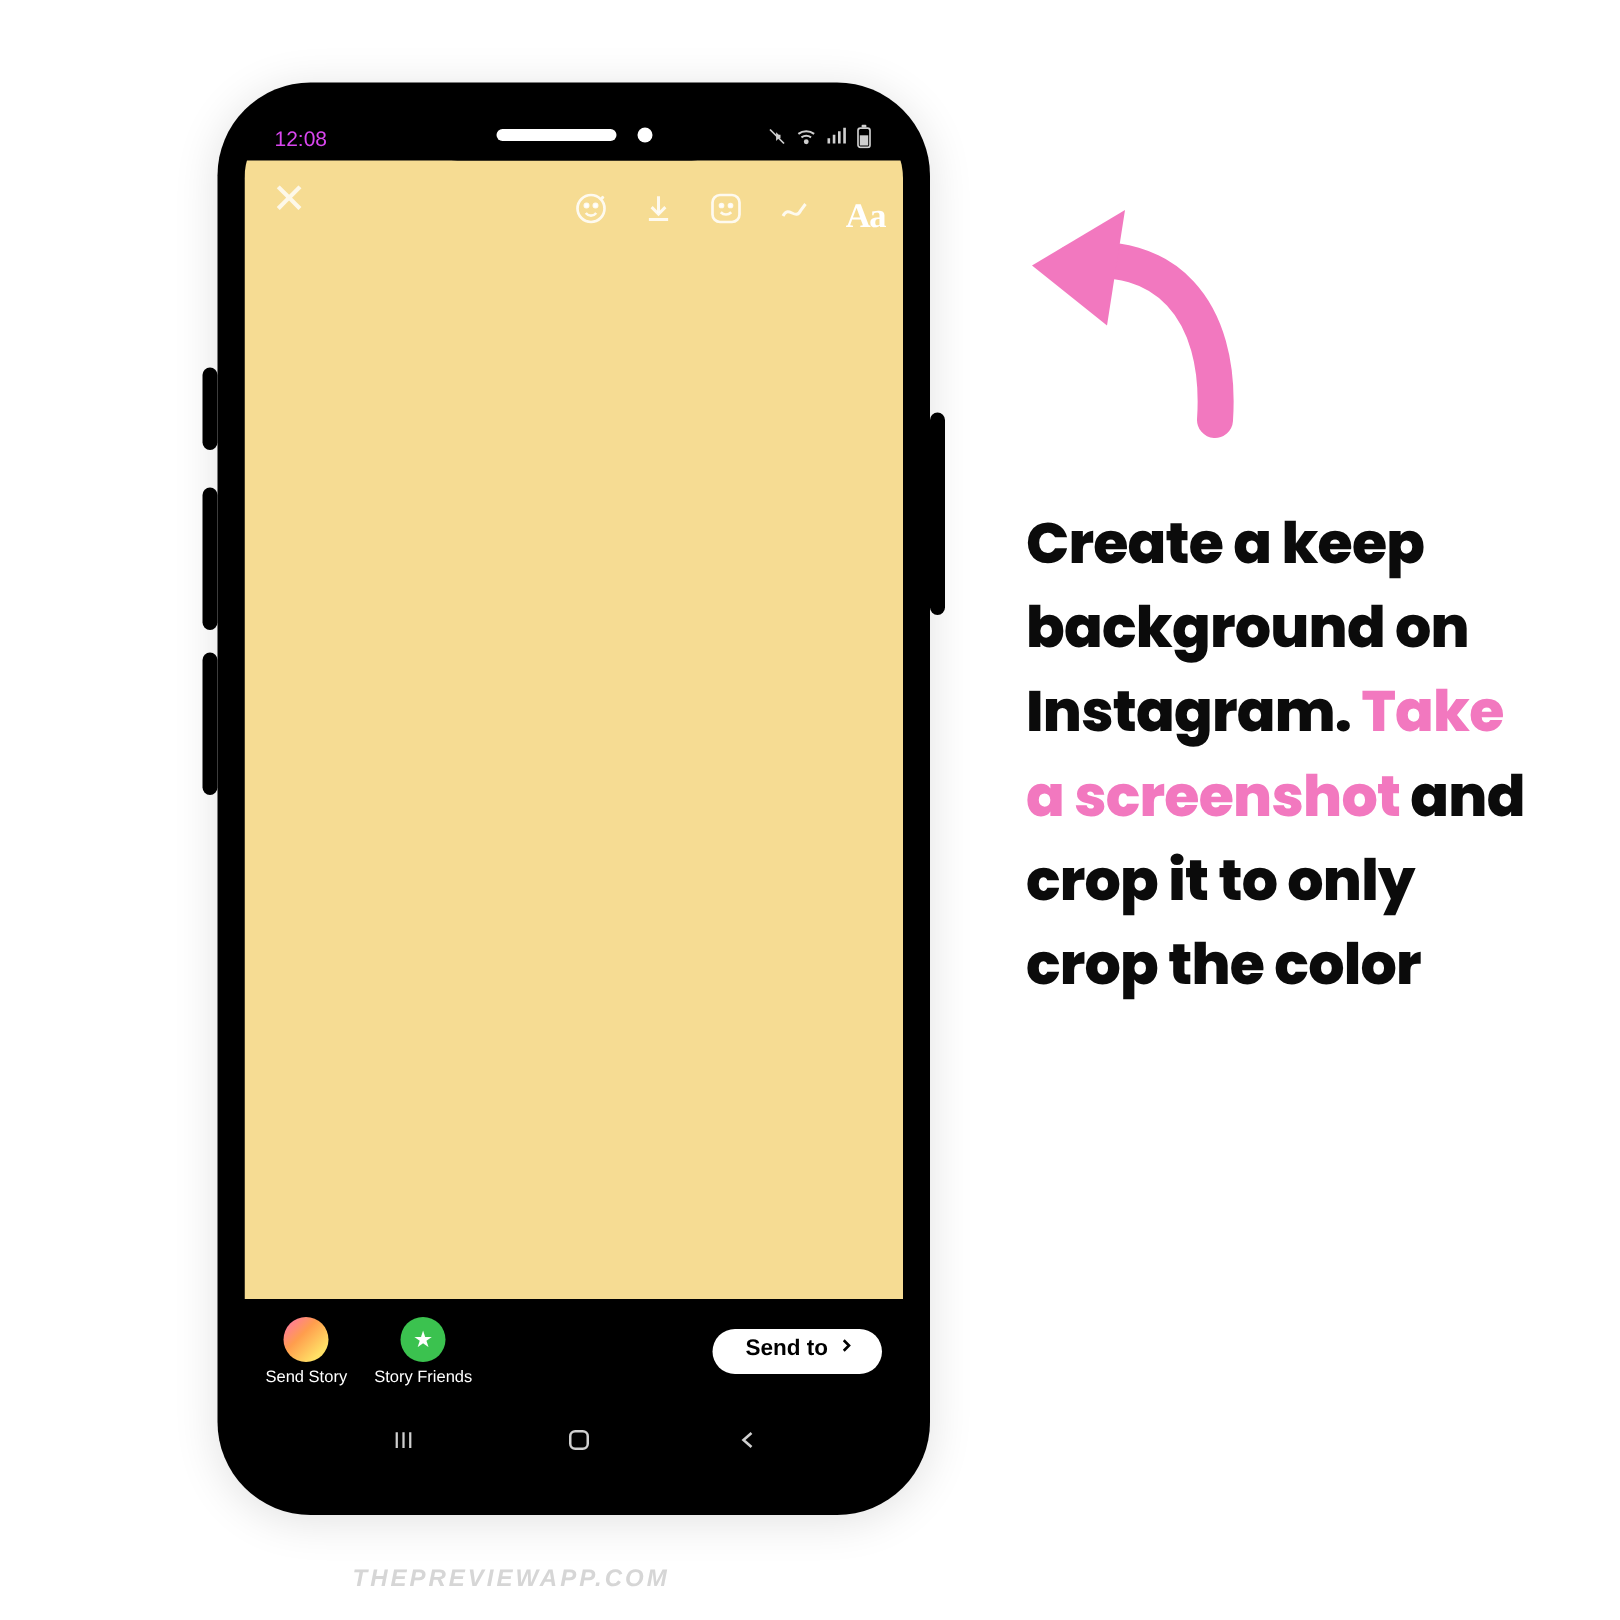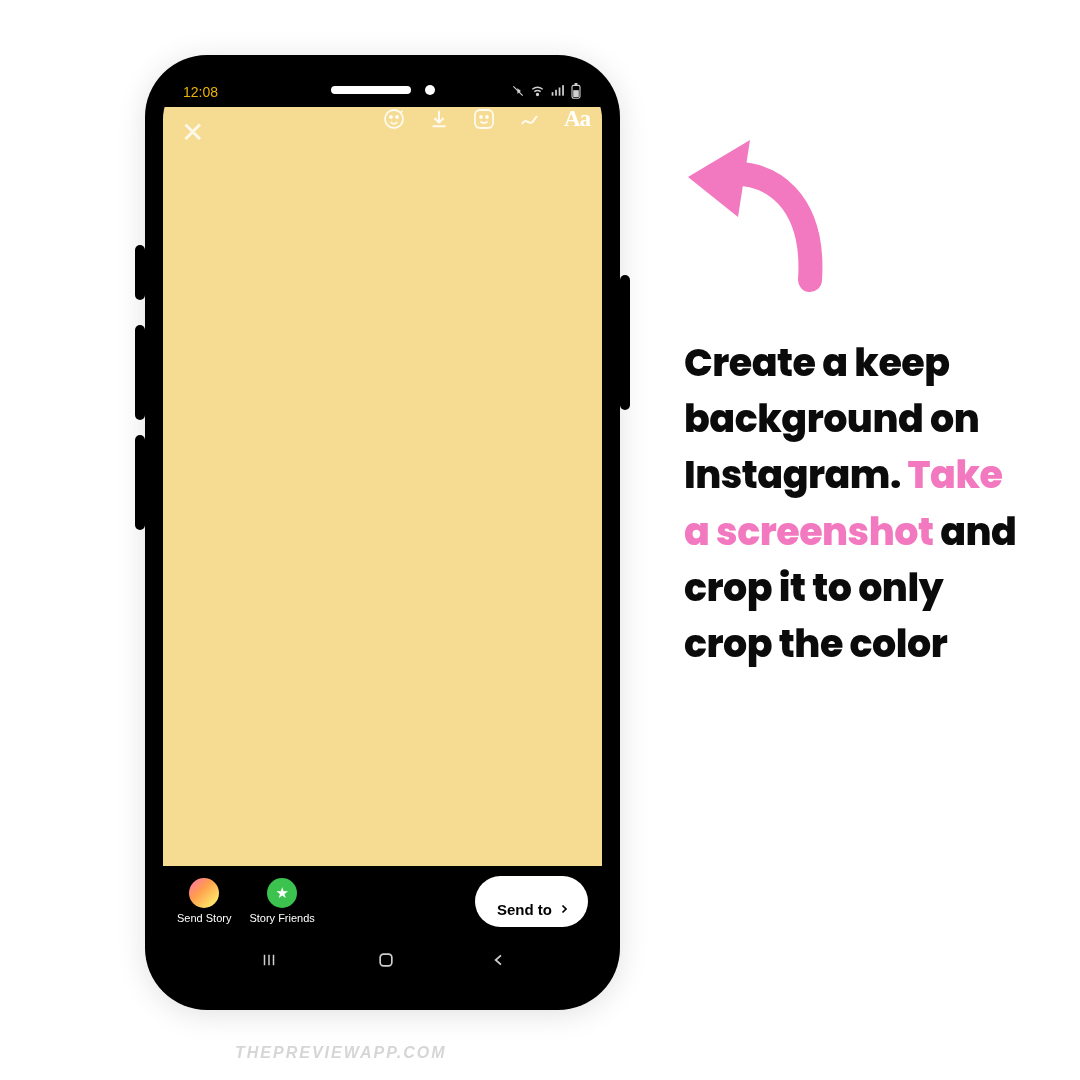--- a/index.html
+++ b/index.html
@@ -33,43 +33,43 @@
     background: #000;
     border-radius: 46px;
     overflow: hidden;
   }
 
   
   .status {
     height: 34px;
     display:flex; align-items:center; justify-content:space-between;
     padding: 4px 20px 0 20px;
-    color:#eab308; font-size:14px;
+    color:#d946ef; font-size:14px;
     font-weight:500;
   }
   .status .sicons { display:flex; gap:5px; align-items:center; }
 
   
   .notch{
     position:absolute; top:0; left:50%; transform:translateX(-50%);
     width:200px; height:34px; background:#000;
     border-bottom-left-radius:22px; border-bottom-right-radius:22px;
     z-index:3; display:flex; align-items:center; justify-content:center; gap:14px;
   }
   .speaker{ width:80px; height:8px; border-radius:6px; background:#fff; }
   .cam{ width:10px; height:10px; border-radius:50%; background:#fff; }
 
   
   .story{
     position:absolute; left:0; right:0; top:34px; bottom:126px;
     background:#f6dc93;
   }
   .toolbar{
-    position:absolute; top:0; right:12px; display:flex; gap:22px;
-    align-items:flex-start; color:rgba(255,255,255,.85);
+    position:absolute; top:20px; right:12px; display:flex; gap:22px;
+    align-items:flex-end; color:rgba(255,255,255,.85);
   }
   .toolbar span, .closeX{
     font-size:23px; line-height:1;
   }
   .closeX{
     position:absolute; top:12px; left:18px; color:rgba(255,255,255,.8);
     font-size:28px; font-weight:300;
   }
   .aa{ font-family:Georgia,serif; font-weight:700; font-size:21px; color:#fff; letter-spacing:-1px;}
 
@@ -82,21 +82,21 @@
   .opt{ display:flex; flex-direction:column; align-items:center; gap:4px; margin-right:18px;}
   .circ{ width:30px; height:30px; border-radius:50%; }
   .circ.story{
     position:static;
     background:
       linear-gradient(135deg,#ff6fb5 0%,#ff9d4d 40%,#ffe066 80%);
   }
   .circ.cf{ background:#3bc24f; display:flex;align-items:center;justify-content:center;color:#fff;font-size:15px;}
   .sendto{
     margin-left:auto; background:#fff; color:#000;
-    padding:25px 18px 9px 22px; border-radius:999px;
+    padding:4px 18px 9px 22px; border-radius:999px;
     font-size:15px; font-weight:700; display:flex; align-items:flex-end; gap:6px;
   }
 
   
   .navbar{
     position:absolute; left:0; right:0; bottom:14px; height:32px;
     display:flex; justify-content:space-evenly; align-items:center;
     color:#cfcfcf;
   }
 

